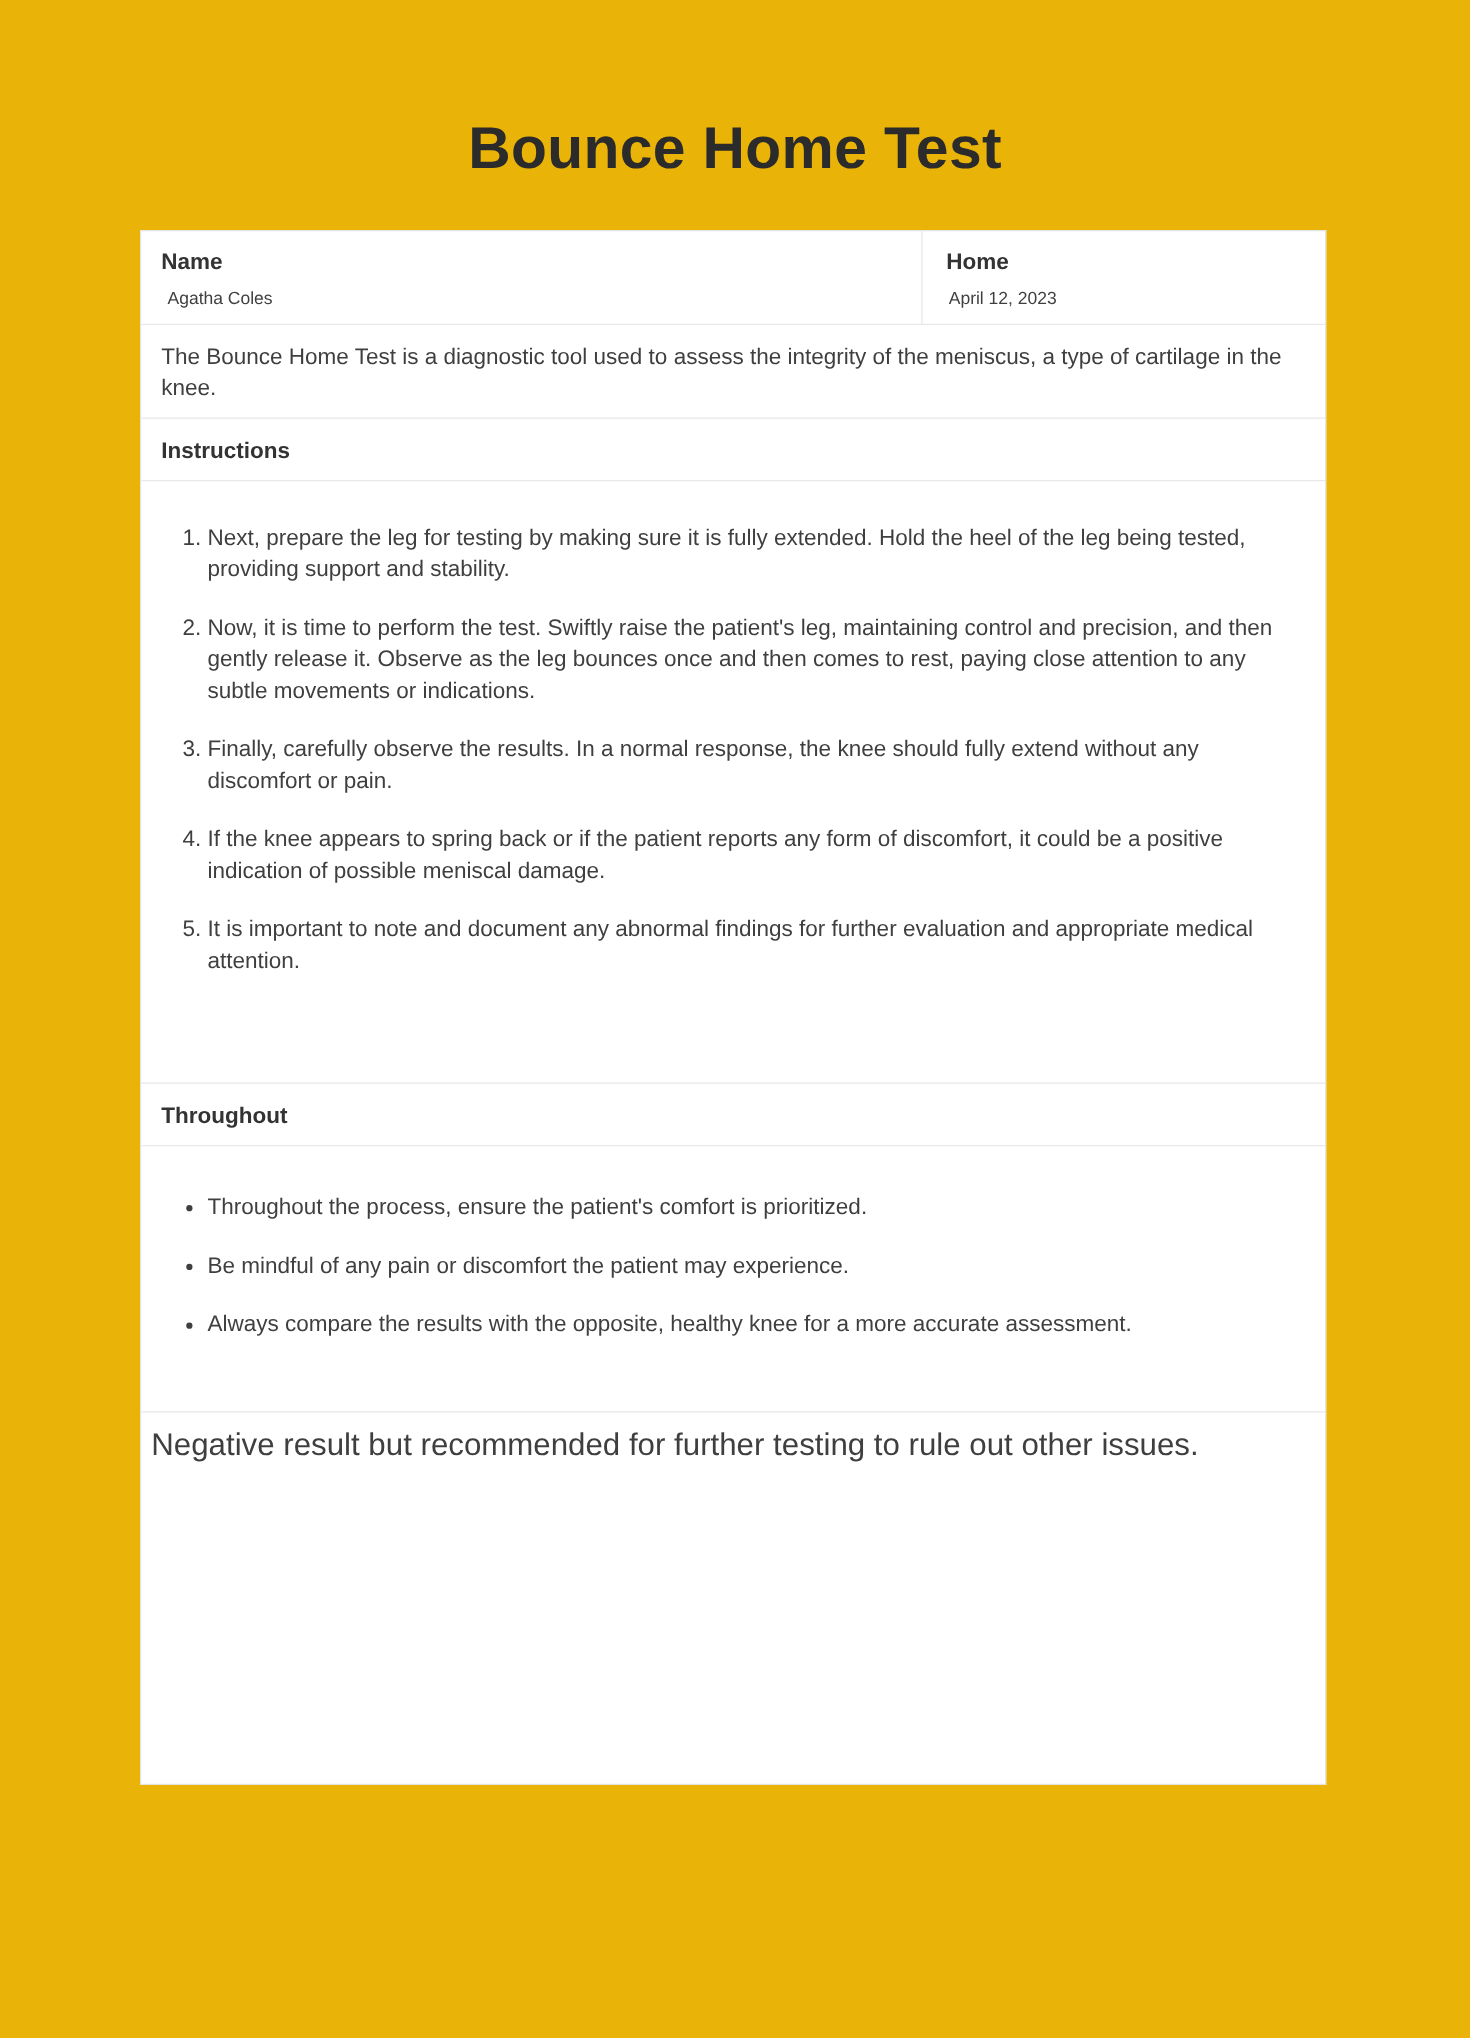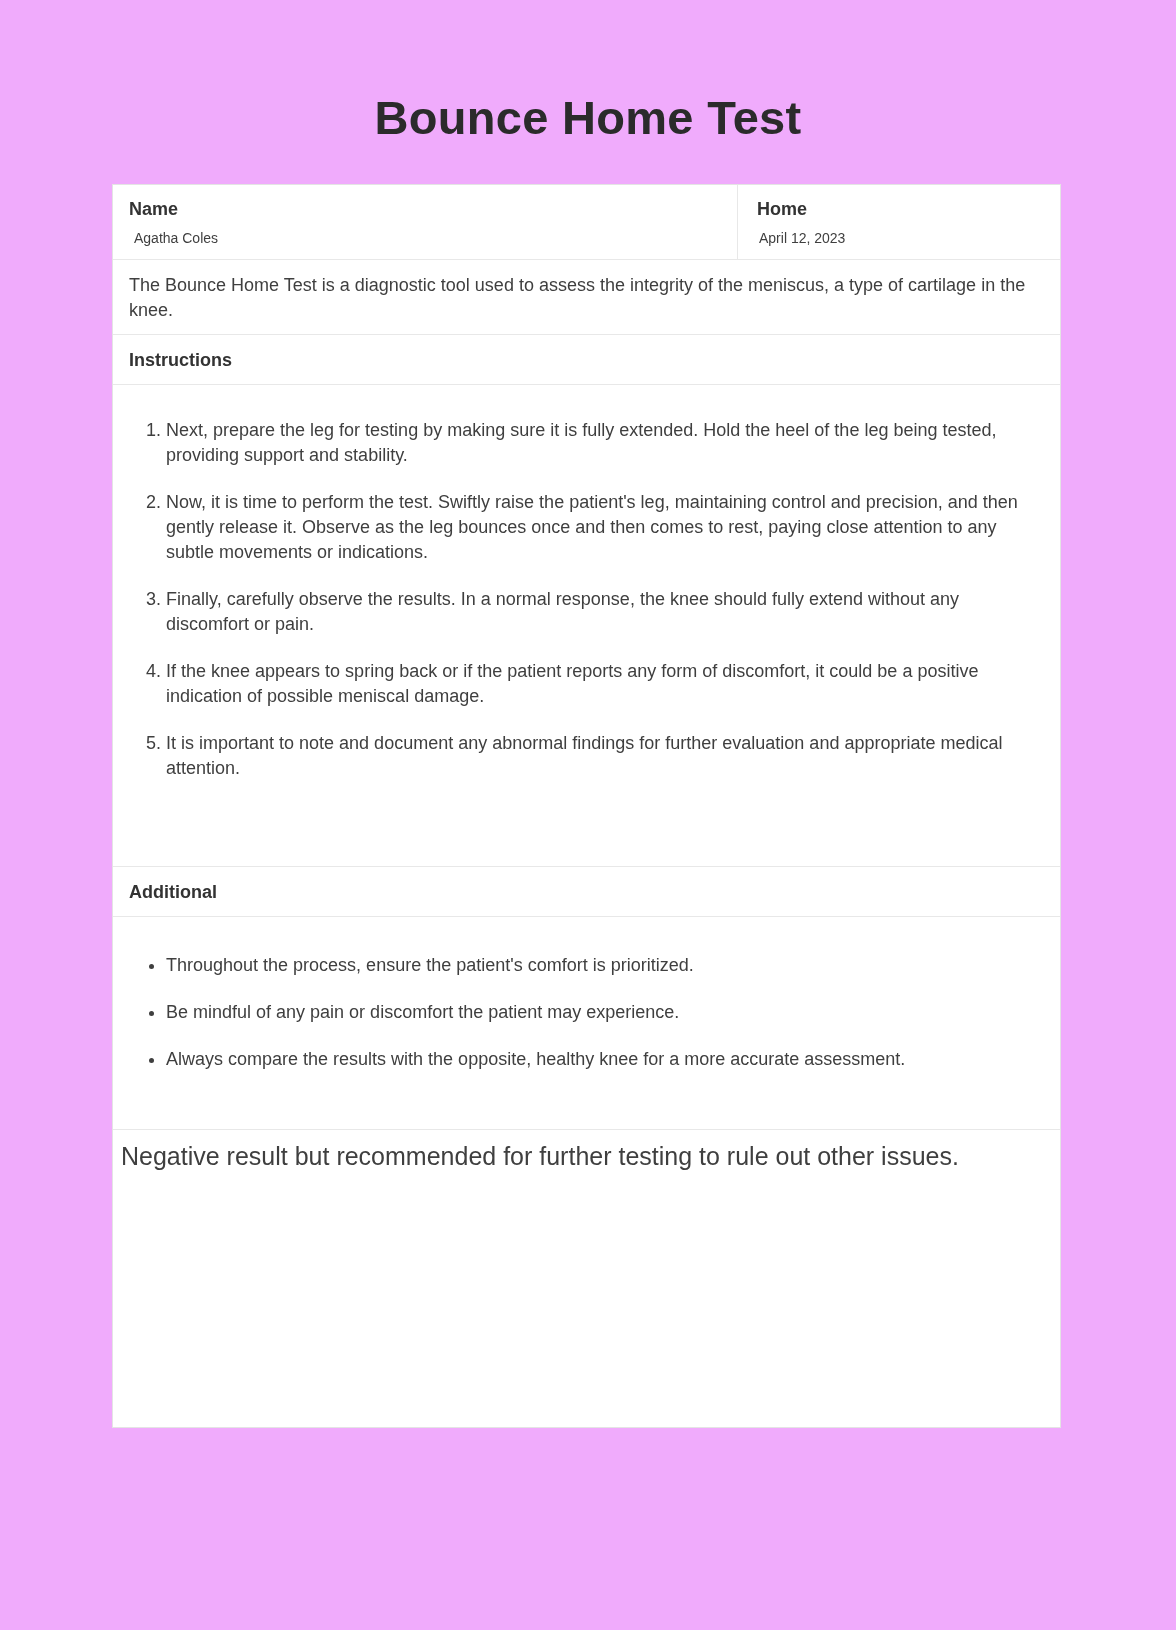--- a/index.html
+++ b/index.html
@@ -1,21 +1,21 @@
 <!DOCTYPE html>
 <html><head>
 <meta charset="utf-8">
 <style>
   * { box-sizing: border-box; }
   html, body { margin: 0; padding: 0; background: #ffffff; }
   .page {
     position: relative;
     width: 1176px;
     height: 1630px;
-    background: #f0abfc;
+    background: #eab308;
     font-family: "Liberation Sans", "DejaVu Sans", sans-serif;
     color: #3f3f3f;
     overflow: hidden;
   }
   .doc-title {
     position: absolute;
     top: 94px;
     left: 0;
     width: 100%;
     margin: 0;
@@ -127,21 +127,21 @@
     <div class="row content-row instructions-row">
       <ol>
         <li>Next, prepare the leg for testing by making sure it is fully extended. Hold the heel of the leg being tested, providing support and stability.</li>
         <li>Now, it is time to perform the test. Swiftly raise the patient's leg, maintaining control and precision, and then gently release it. Observe as the leg bounces once and then comes to rest, paying close attention to any subtle movements or indications.</li>
         <li>Finally, carefully observe the results. In a normal response, the knee should fully extend without any discomfort or pain.</li>
         <li>If the knee appears to spring back or if the patient reports any form of discomfort, it could be a positive indication of possible meniscal damage.</li>
         <li>It is important to note and document any abnormal findings for further evaluation and appropriate medical attention.</li>
       </ol>
     </div>
 
-    <div class="row sec-head">Additional</div>
+    <div class="row sec-head">Throughout</div>
 
     <div class="row content-row reminders-row">
       <ul>
         <li>Throughout the process, ensure the patient's comfort is prioritized.</li>
         <li>Be mindful of any pain or discomfort the patient may experience.</li>
         <li>Always compare the results with the opposite, healthy knee for a more accurate assessment.</li>
       </ul>
     </div>
 
 

